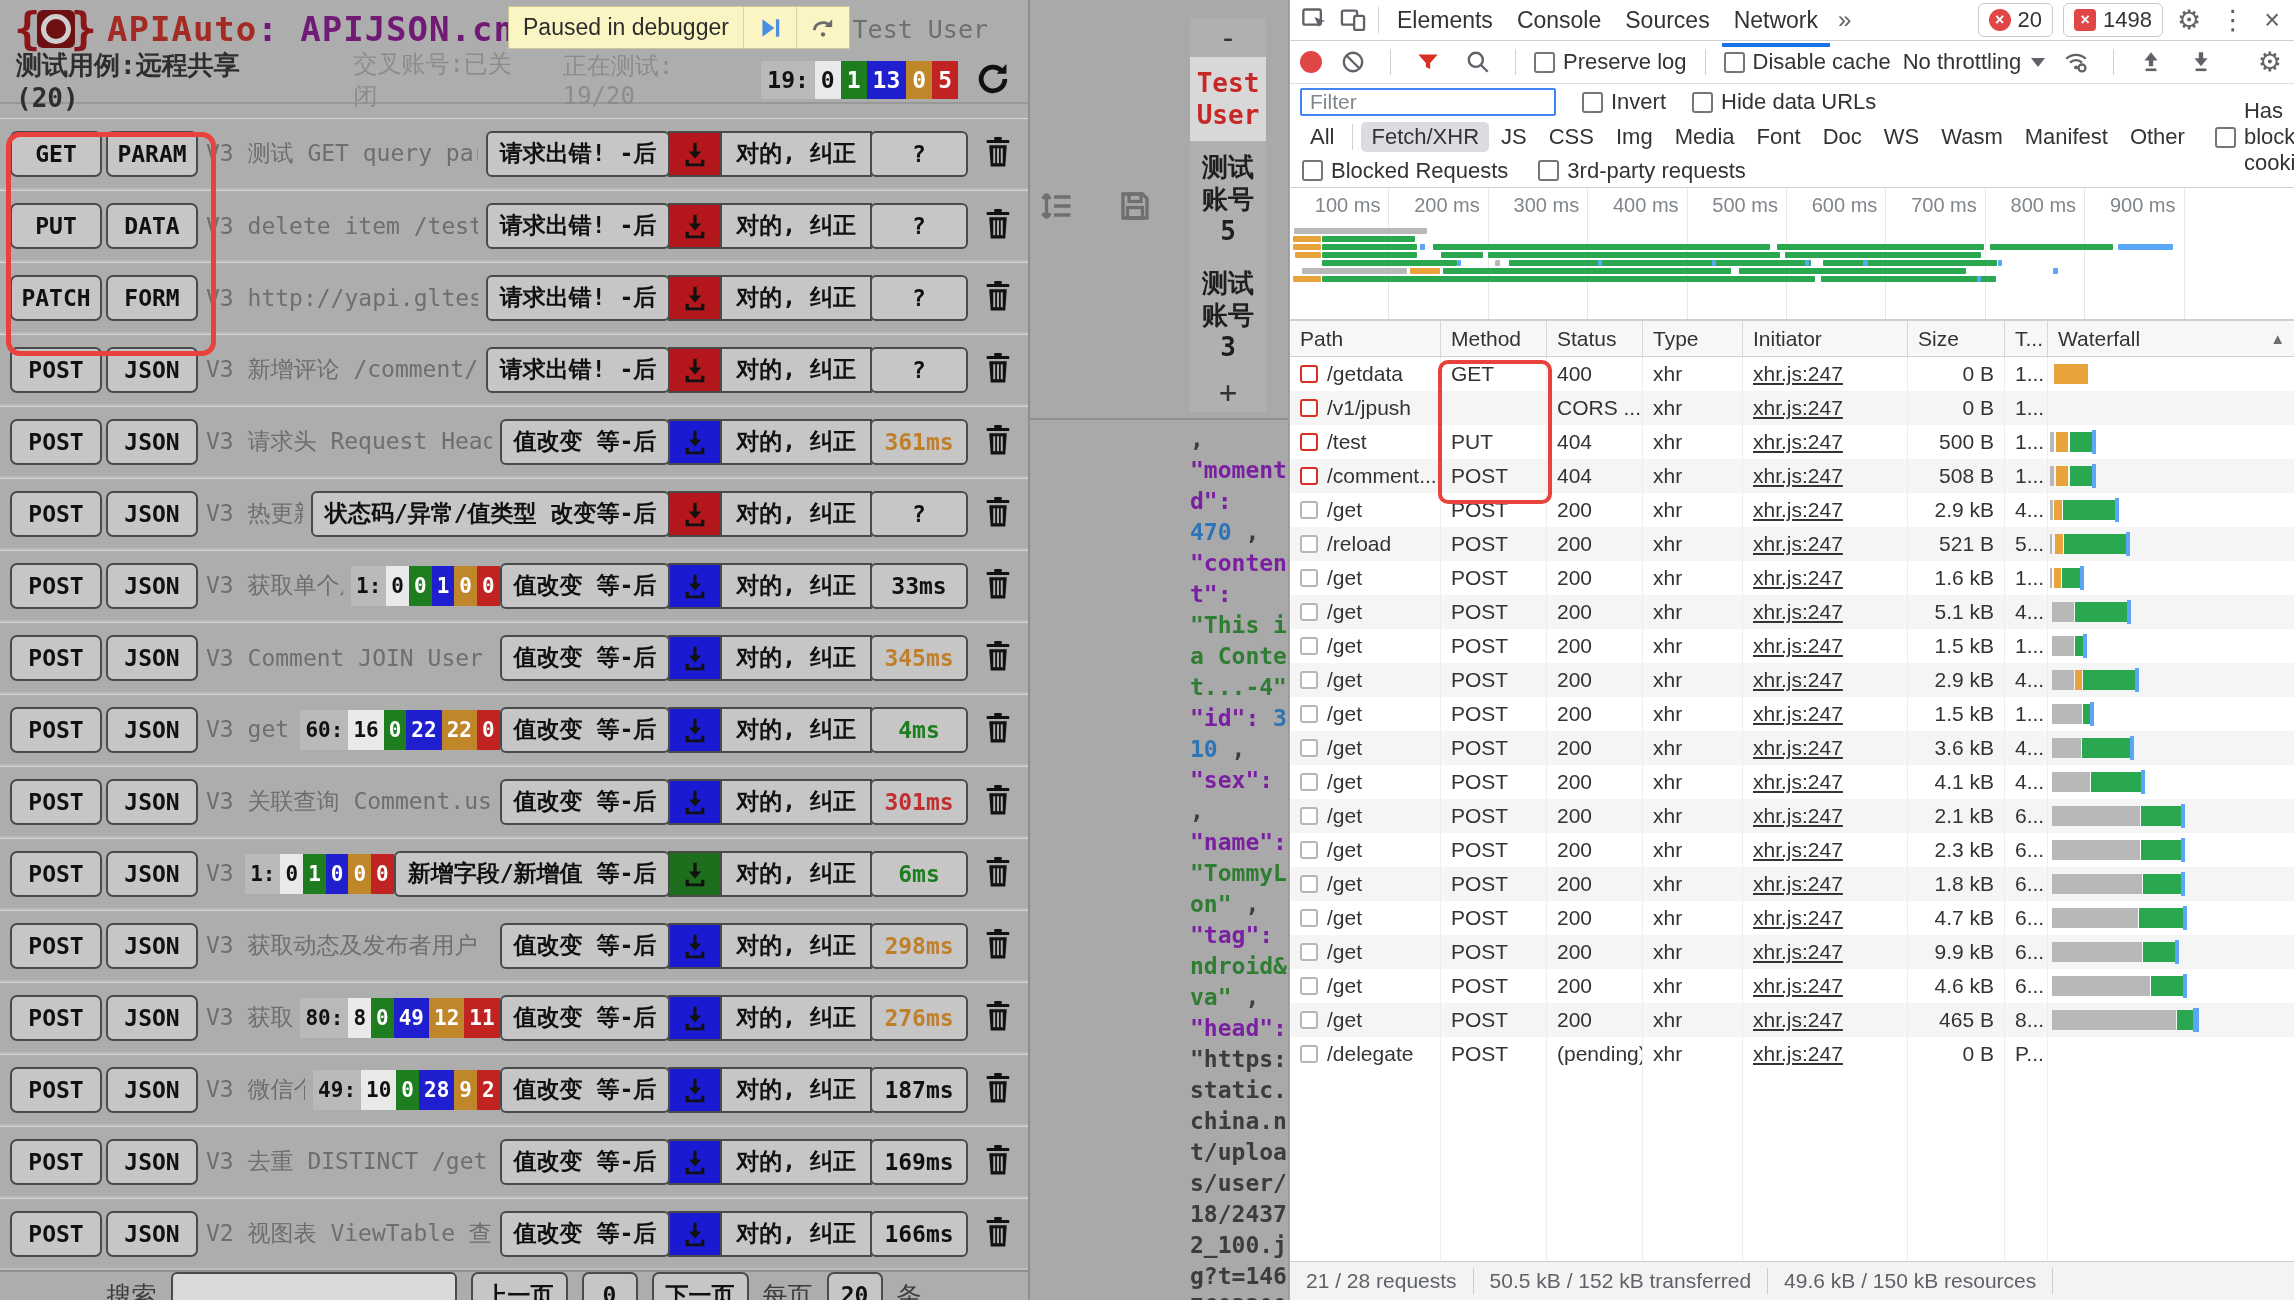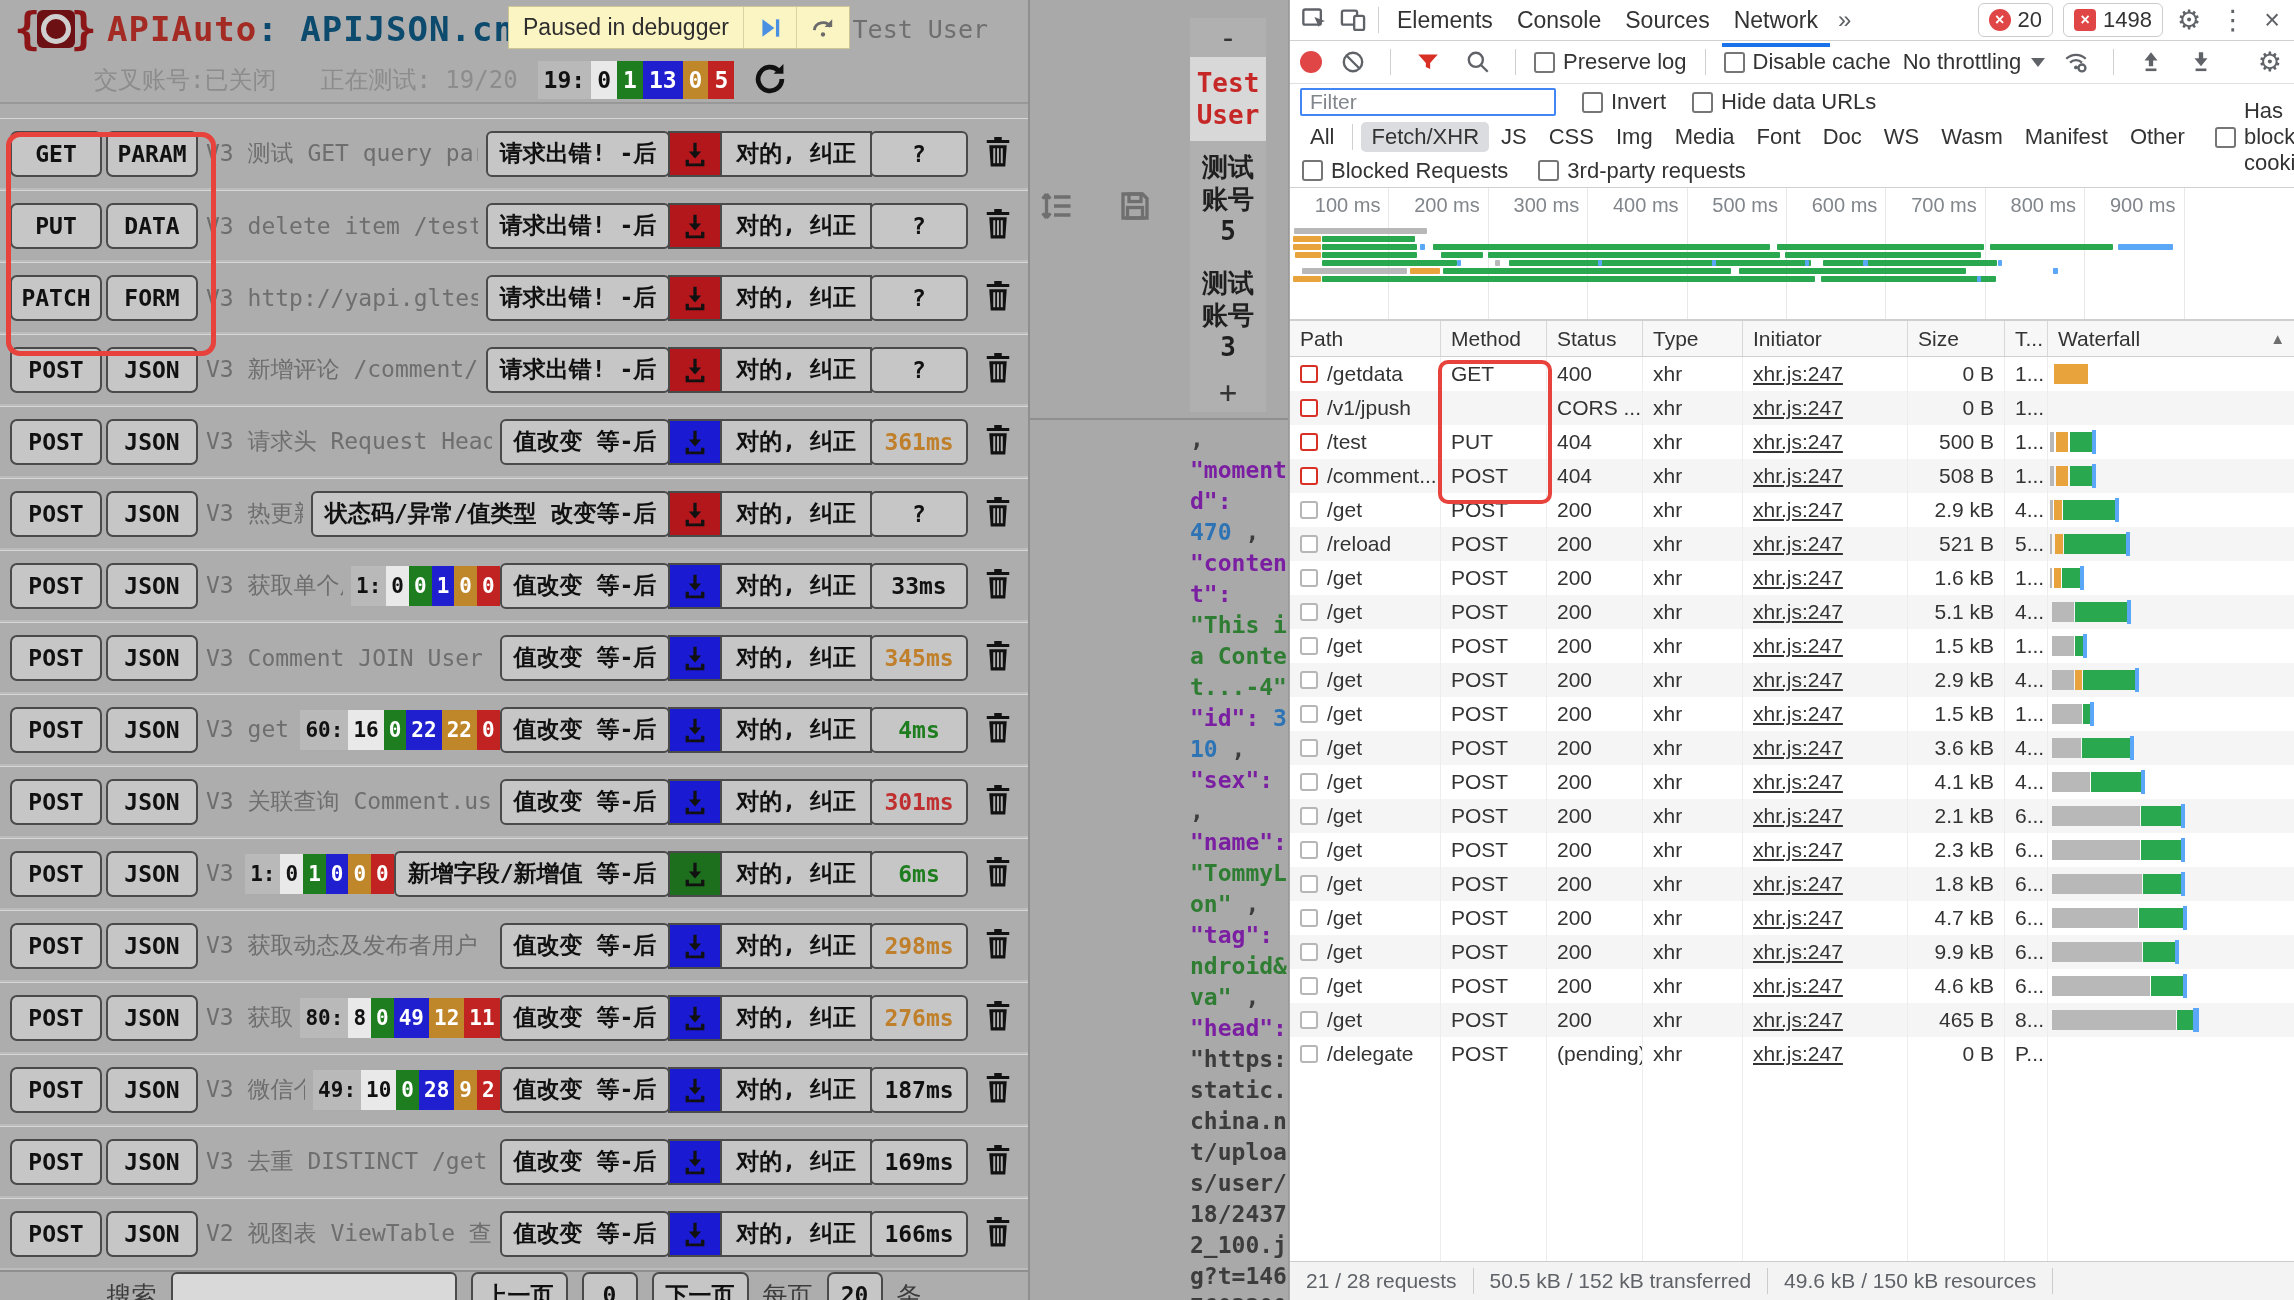--- a/index.html
+++ b/index.html
@@ -10,21 +10,21 @@
   #left-app{position:relative;width:1028px;height:1300px;background:#adadad;flex:none;
             display:flex;flex-direction:column;border-right:2px solid #8f8f8f;
             font-family:"DejaVu Sans Mono",monospace;}
   .app-header{height:58px;flex:none;display:flex;align-items:center;padding:0 14px;position:relative;}
   .logo-wrap{display:flex;align-items:center;}
   .brace{color:#8c1518;font-size:44px;font-weight:bold;line-height:44px;}
   .logo-box{width:38px;height:38px;background:#6d1013;border-radius:6px;margin:0 -4px;
             display:flex;align-items:center;justify-content:center;}
   .logo-ring{width:20px;height:20px;border:5px solid #cfcfcf;border-radius:50%;}
   .brand{color:#a32b24;font-size:34px;font-weight:bold;margin-left:10px;letter-spacing:1px;}
-  .brand-suffix{color:#0c4a6e;font-size:34px;font-weight:bold;letter-spacing:1px;}
+  .brand-suffix{color:#701a75;font-size:34px;font-weight:bold;letter-spacing:1px;}
   .paused-pill{position:absolute;left:508px;top:6px;display:flex;align-items:stretch;
                background:#fbf4c3;border:1px solid #cdc696;font-family:"Liberation Sans",sans-serif;}
   .paused-pill .ptxt{padding:7px 14px;font-size:23px;color:#2d2d2d;}
   .pill-btn{width:52px;display:flex;align-items:center;justify-content:center;border-left:1px solid #d8d2a4;}
   .hdr-logout{margin-left:auto;color:#6f6f6f;font-size:25px;}
   .hdr-user{color:#6f6f6f;font-size:25px;margin:0 26px 0 66px;white-space:nowrap;}
 
   .subheader{height:44px;flex:none;display:flex;align-items:center;padding:0 16px;
              border-bottom:2px solid #989898;}
   .sh-title{color:#2e2e2e;font-size:26px;font-weight:bold;}
@@ -194,20 +194,21 @@
               <path d="M20.5 4v7h-7z" fill="#6b6b6b"></path>
               <circle cx="12" cy="18" r="2" fill="#6b6b6b"></circle>
             </svg>
         </span>
       </span>
       <span class="hdr-logout">退出</span>
       <span class="hdr-user">Test User</span>
     </header>
 
     <div class="subheader">
+      <span class="sh-title">测试用例:远程共享(20)</span>
       <span class="sh-cross">交叉账号:已关闭</span>
       <span class="sh-testing">正在测试: 19/20</span>
 
       <span class="counter">
           <span class="seg seg-label">19:</span>
           <span class="seg sw">0</span>
           <span class="seg sg">1</span>
           <span class="seg sb">13</span>
           <span class="seg so">0</span>
           <span class="seg sr">5</span>

